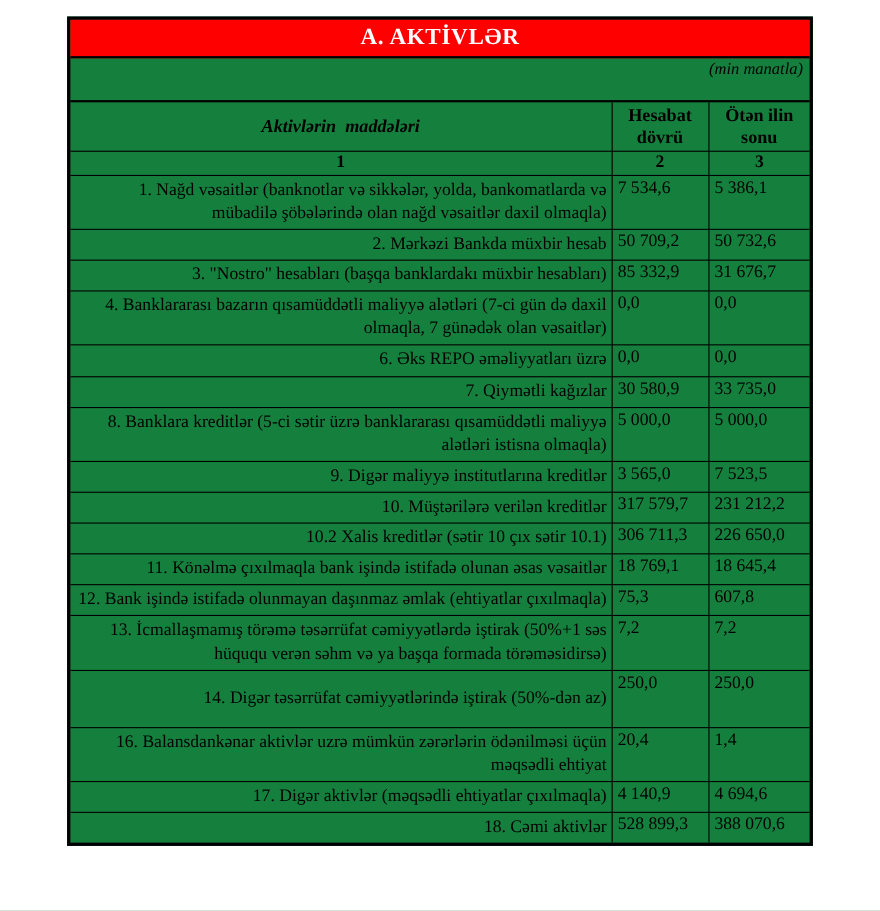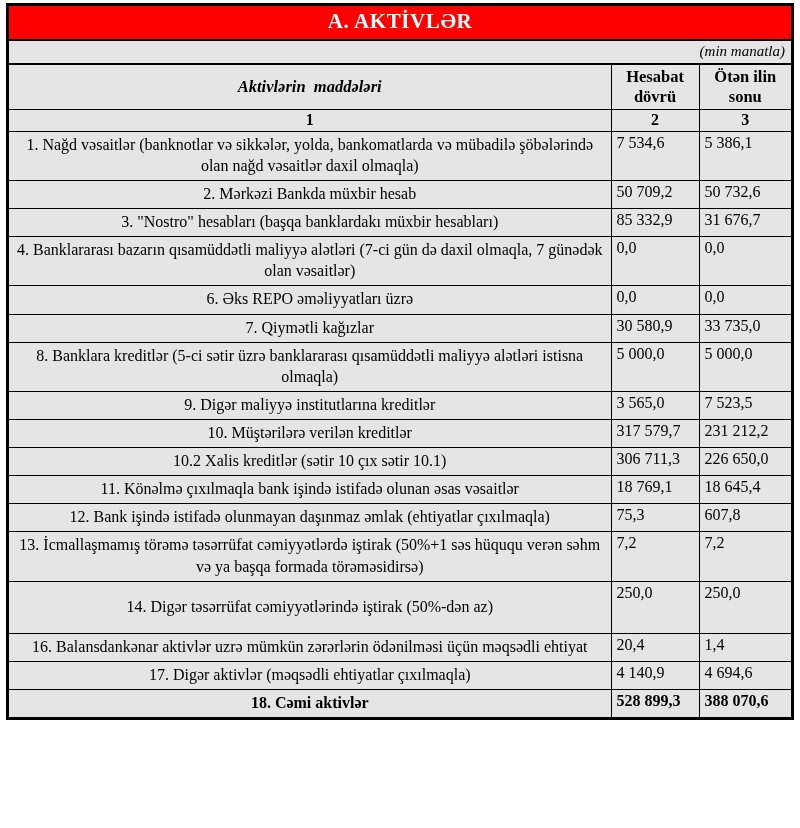--- a/index.html
+++ b/index.html
@@ -2,80 +2,80 @@
 <html><head>
 <meta charset="utf-8">
 <style>
   * { box-sizing: border-box; }
   html, body { margin: 0; padding: 0; background: #ffffff; }
   body {
     font-family: "Liberation Serif", "DejaVu Serif", serif;
     color: #000;
   }
   .sheet {
-    width: 788px;
-    margin: 3px auto 8px;
+    width: 678px;
+    margin: 15px auto 8px;
     border: 3px solid #000;
-    background: #e5e5e5;
+    background: #15803d;
   }
   .title-bar {
     background: #ff0000;
     border-bottom: 2px solid #000;
     text-align: center;
     padding: 3px 0 5px;
   }
   .title-bar span {
     color: #ffffff;
     font-weight: bold;
     font-size: 21px;
     letter-spacing: 0.6px;
   }
   .unit-row {
     border-bottom: 2px solid #000;
     text-align: right;
     font-style: italic;
     font-size: 15px;
-    padding: 2px 6px 3px;
+    padding: 2px 6px 19px;
   }
   table.assets {
     width: 100%;
     border-collapse: collapse;
     border: hidden; 
     table-layout: fixed;
   }
   table.assets th, table.assets td { border: 1px solid #000; }
   thead th {
     font-weight: bold;
     text-align: center;
     vertical-align: middle;
     font-size: 16.5px;
     padding: 2px 3px;
     line-height: 1.2;
   }
   th.items-header { white-space: pre-wrap; font-style: italic; }
   tr.colnum-row th { padding: 0 3px 2px; font-size: 16px; }
   td.label {
     font-size: 16px;
-    text-align: center;
+    text-align: right;
     vertical-align: middle;
     padding: 2px 4px 4px;
     line-height: 1.32;
   }
   td.num {
     font-size: 16px;
     text-align: left;
     vertical-align: top;
     padding: 0 5px 3px;
     white-space: nowrap;
     line-height: 1.32;
   }
   
   tbody tr:nth-child(14) td { height: 52px; }
   
-  tbody tr:last-child td { font-weight: bold; }
+  tbody tr:last-child td { font-weight: normal; }
 </style>
 </head>
 <body>
 
 <div class="sheet">
 
   <div class="title-bar">
     <span>A. AKTİVLƏR</span>
   </div>
 

